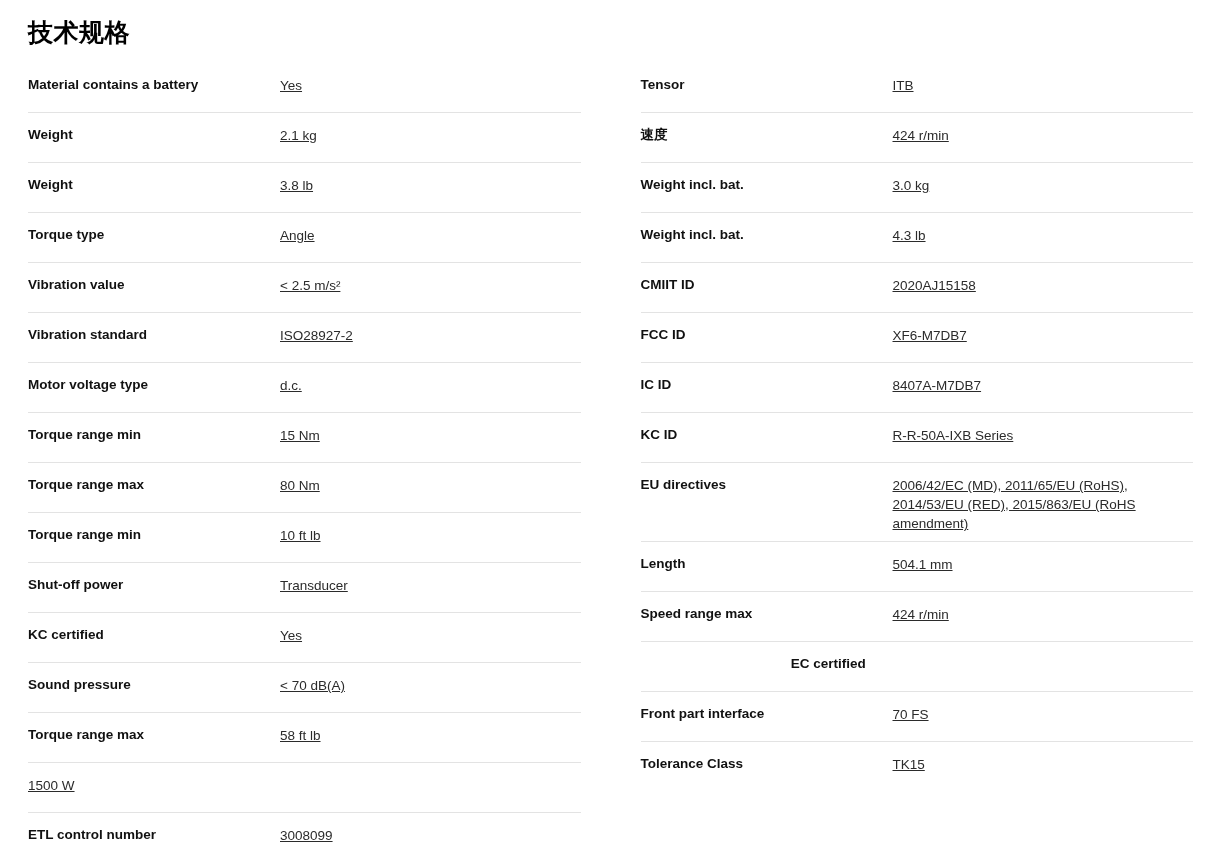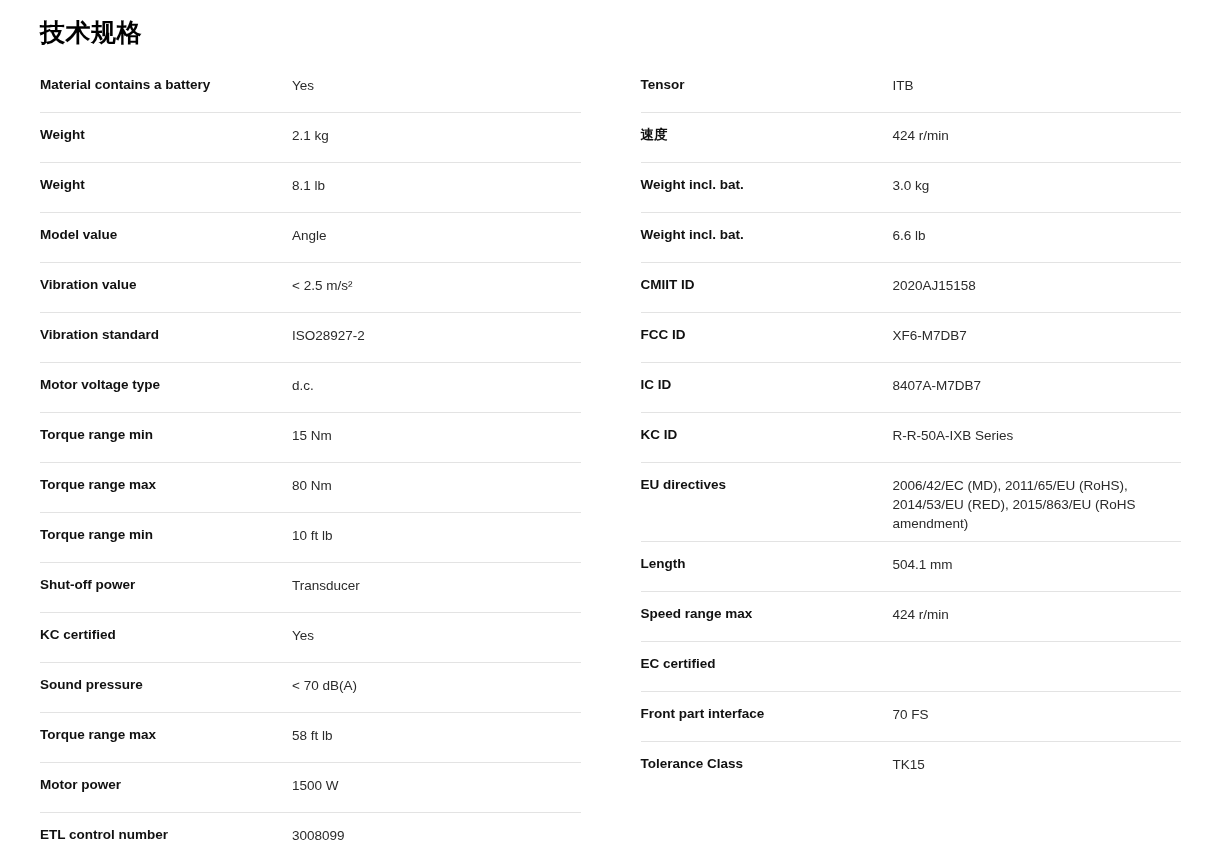--- a/index.html
+++ b/index.html
@@ -12,21 +12,21 @@
     height: 862px;
     font-family: "Liberation Sans", sans-serif;
     color: #1a1a1a;
     overflow: hidden;
   }
   .page {
     position: relative;
     width: 1221px;
     height: 656px;
     box-sizing: border-box;
-    padding: 0 40px;
+    padding: 0 28px;
   }
   .page-title {
     font-size: 25px;
     font-weight: bold;
     letter-spacing: 0.5px;
     margin: 0;
     padding-top: 16px;
     padding-bottom: 14px;
     color: #000000;
   }
@@ -46,39 +46,41 @@
     padding-left: 30px;
   }
   .spec-row {
     display: flex;
     align-items: flex-start;
     border-bottom: 1px solid #e3e3e3;
     min-height: 50px;
     box-sizing: border-box;
     padding-top: 13px;
     padding-bottom: 8px;
+    justify-content: center;
   }
   .spec-row:last-child {
     border-bottom: none;
   }
   .spec-label {
     width: 252px;
     flex: 0 0 252px;
     font-size: 13.5px;
     font-weight: bold;
     color: #111111;
     line-height: 17px;
   }
   .spec-value {
     flex: 1 1 auto;
     font-size: 13.5px;
     font-weight: normal;
     color: #2b2b2b;
     line-height: 19px;
     word-break: break-word;
+    text-decoration: underline;
   }
 </style>
 </head>
 <body>
 
 <div class="page">
   <h1 class="page-title">技术规格</h1>
 
   <div class="spec-columns">
 
@@ -86,24 +88,24 @@
       <div class="spec-row">
         <div class="spec-label">Material contains a battery</div>
         <div class="spec-value">Yes</div>
       </div>
       <div class="spec-row">
         <div class="spec-label">Weight</div>
         <div class="spec-value">2.1 kg</div>
       </div>
       <div class="spec-row">
         <div class="spec-label">Weight</div>
-        <div class="spec-value">8.1 lb</div>
-      </div>
-      <div class="spec-row">
-        <div class="spec-label">Model value</div>
+        <div class="spec-value">3.8 lb</div>
+      </div>
+      <div class="spec-row">
+        <div class="spec-label">Torque type</div>
         <div class="spec-value">Angle</div>
       </div>
       <div class="spec-row">
         <div class="spec-label">Vibration value</div>
         <div class="spec-value">&lt; 2.5 m/s²</div>
       </div>
       <div class="spec-row">
         <div class="spec-label">Vibration standard</div>
         <div class="spec-value">ISO28927-2</div>
       </div>
@@ -133,21 +135,20 @@
       </div>
       <div class="spec-row">
         <div class="spec-label">Sound pressure</div>
         <div class="spec-value">&lt; 70 dB(A)</div>
       </div>
       <div class="spec-row">
         <div class="spec-label">Torque range max</div>
         <div class="spec-value">58 ft lb</div>
       </div>
       <div class="spec-row">
-        <div class="spec-label">Motor power</div>
         <div class="spec-value">1500 W</div>
       </div>
       <div class="spec-row">
         <div class="spec-label">ETL control number</div>
         <div class="spec-value">3008099</div>
       </div>
     </div>
 
     <div class="spec-col right">
       <div class="spec-row">
@@ -157,21 +158,21 @@
       <div class="spec-row">
         <div class="spec-label">速度</div>
         <div class="spec-value">424 r/min</div>
       </div>
       <div class="spec-row">
         <div class="spec-label">Weight incl. bat.</div>
         <div class="spec-value">3.0 kg</div>
       </div>
       <div class="spec-row">
         <div class="spec-label">Weight incl. bat.</div>
-        <div class="spec-value">6.6 lb</div>
+        <div class="spec-value">4.3 lb</div>
       </div>
       <div class="spec-row">
         <div class="spec-label">CMIIT ID</div>
         <div class="spec-value">2020AJ15158</div>
       </div>
       <div class="spec-row">
         <div class="spec-label">FCC ID</div>
         <div class="spec-value">XF6-M7DB7</div>
       </div>
       <div class="spec-row">

